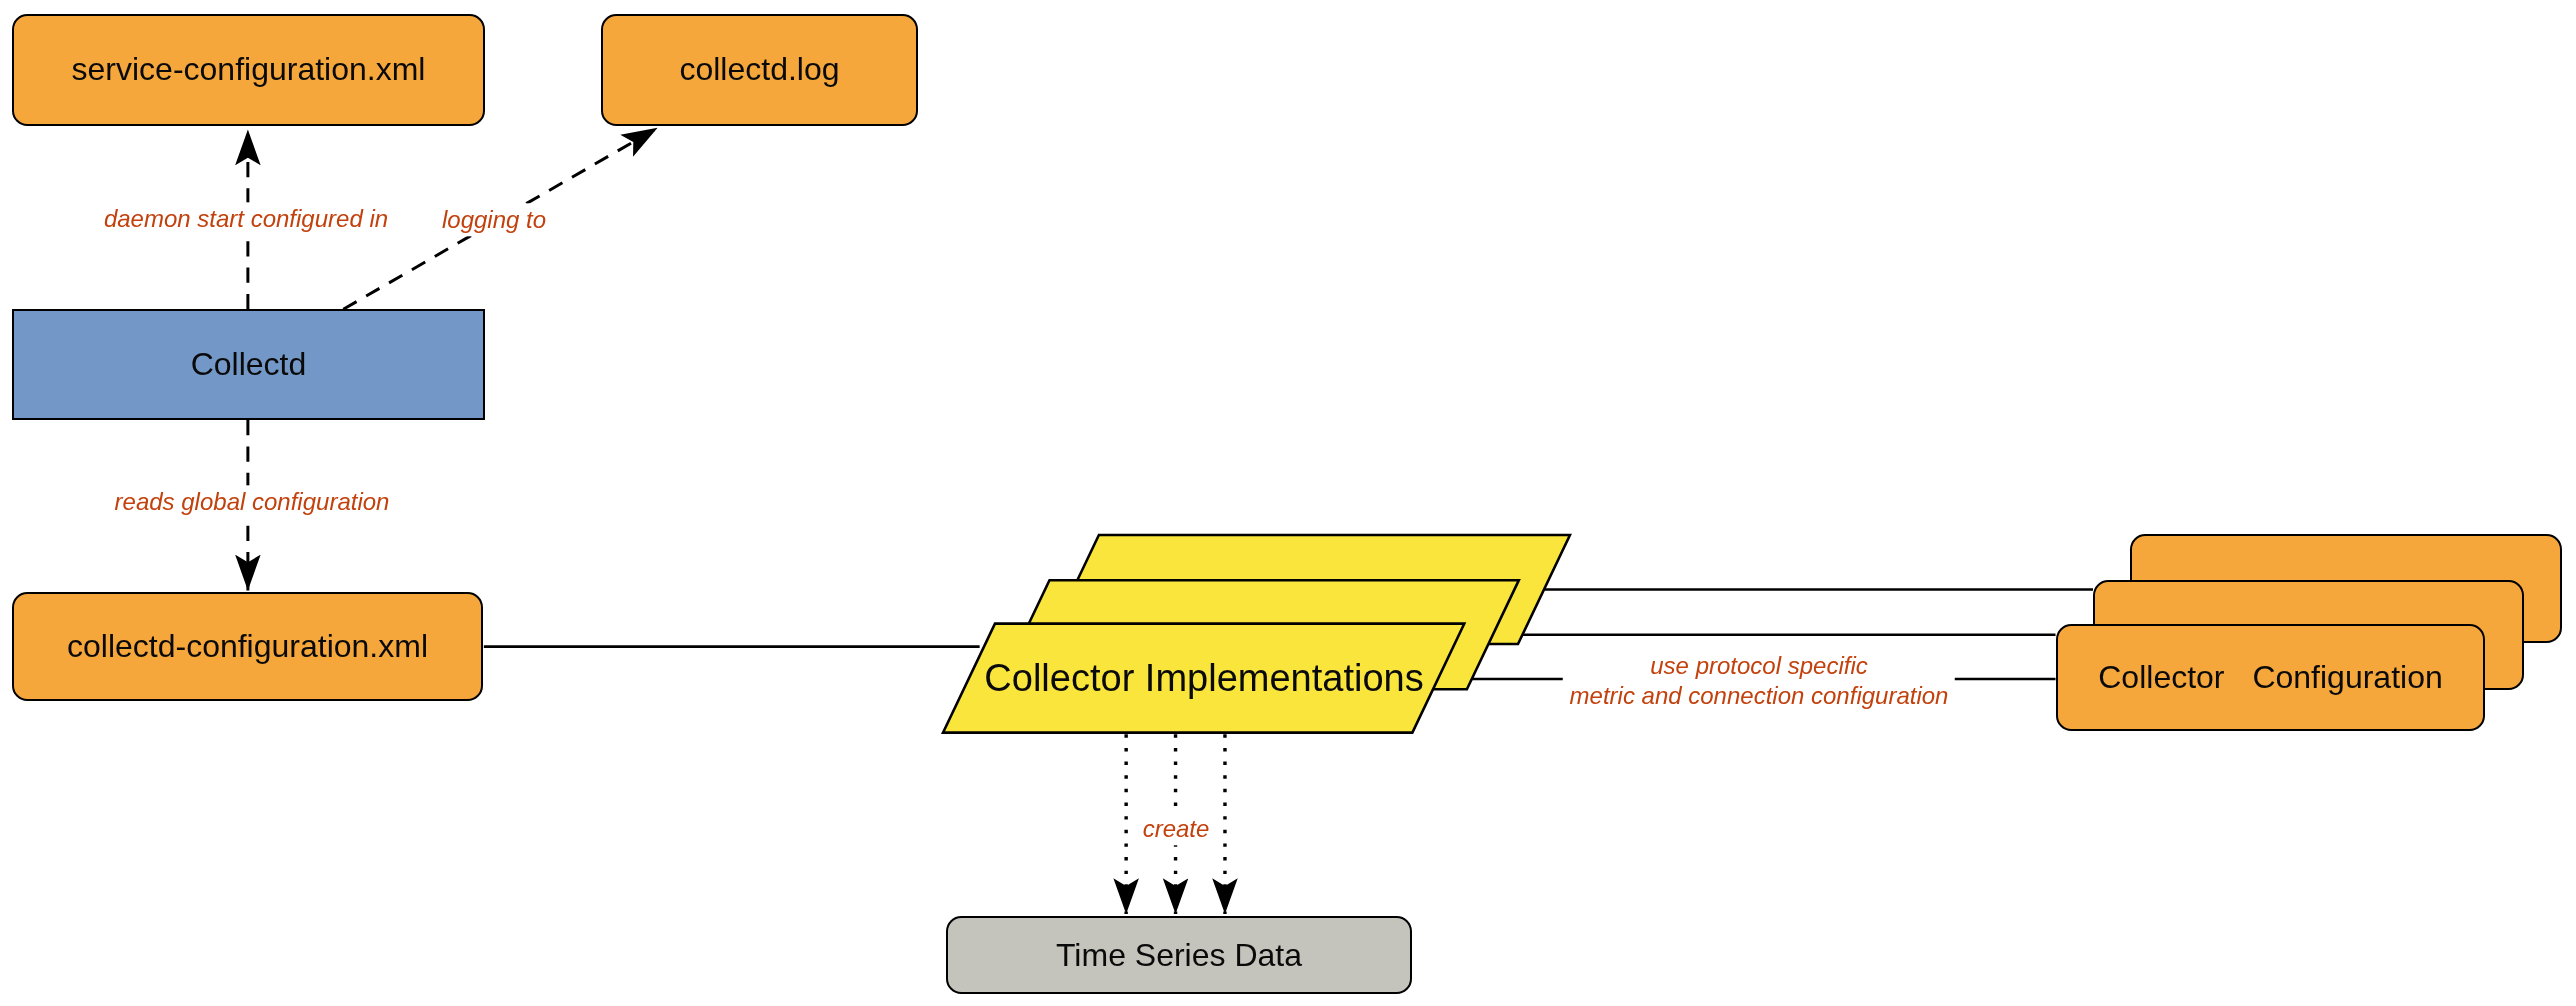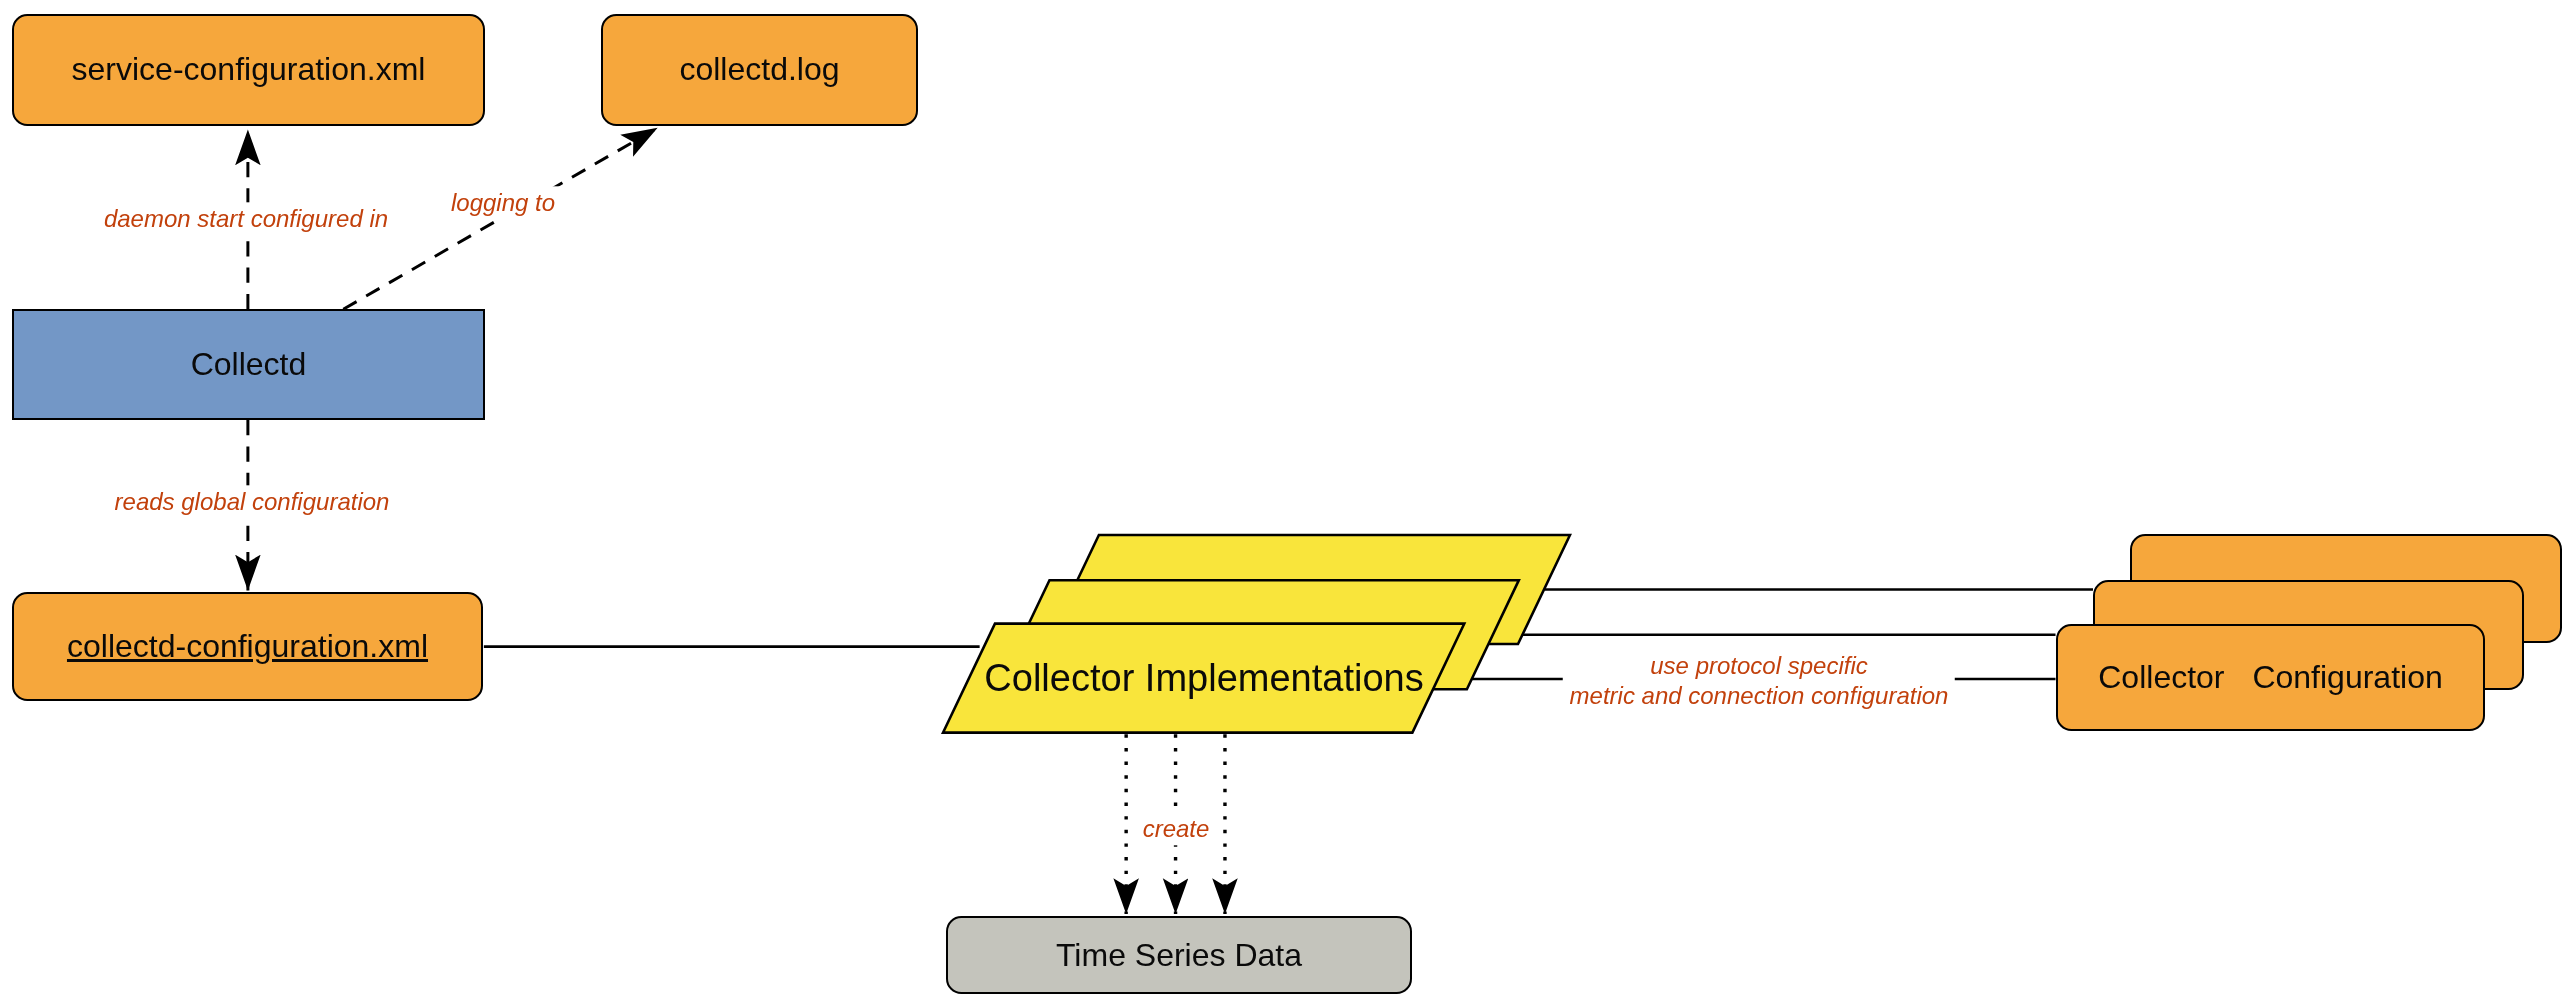--- a/index.html
+++ b/index.html
@@ -37,21 +37,21 @@
     text-align: center;
   }
   .rounded { border-radius: 15.3px; }
   .orange  { background: var(--orange, #f6a73c); }
   .blue    { background: var(--blue, #7397c6); text-align: right; }
   .gray    { background: var(--gray, #c4c4bc); }
 
   #n-service  { left: 12px;  top: 13.6px;   width: 473px; height: 112px; }
   #n-log      { left: 601px; top: 13.6px;   width: 317px; height: 112px; }
   #n-collectd { left: 12px;  top: 309px;  width: 473px; height: 111px; border-radius: 0; }
-  #n-config   { left: 12px;  top: 592px;  width: 471px; height: 109px; text-decoration: underline; }
+  #n-config   { left: 12px;  top: 592px;  width: 471px; height: 109px; }
   #n-tsd      { left: 946px; top: 916px; width: 466px; height: 78px; }
 
   #cc-back   { left: 2130px; top: 534px; width: 432px; height: 109px; }
   #cc-middle { left: 2093px; top: 580px; width: 431px; height: 110px; }
   #cc-front  { left: 2056px; top: 624px; width: 429px; height: 107px; word-spacing: 19px; }
 
   .para-label {
     position: absolute;
     left: 963px; top: 624px; width: 482px; height: 109px;
     display: flex; align-items: center; justify-content: center;
@@ -64,21 +64,21 @@
     color: #c2410c;
     font-style: italic;
     font-size: 24px;
     line-height: 30px;
     white-space: nowrap;
     text-align: center;
     z-index: 3;
     padding: 1.7px 6.8px;
   }
   #el-daemon   { left: 246px;  top: 219px; }
-  #el-logging  { left: 494px;  top: 203px; margin-left: 9px; }
+  #el-logging  { left: 494px;  top: 220px; }
   #el-reads    { left: 252px;  top: 502px; }
   #el-refs     { left: 711px;  top: 659px; }
   #el-protocol { left: 1759px; top: 681px; }
   #el-create   { left: 1176px; top: 829px; }
 
   .wire        { stroke: var(--line, #000000); fill: none; }
   .solid       { stroke-width: 3px; }
   .dashed      { stroke-width: 3.5px; stroke-dasharray: 18 13; }
   .dotted      { stroke-width: 4px; stroke-dasharray: 4 12; }
   .para        { fill: var(--yellow, #f9e53b); stroke: var(--line, #000000); stroke-width: 3px; }

